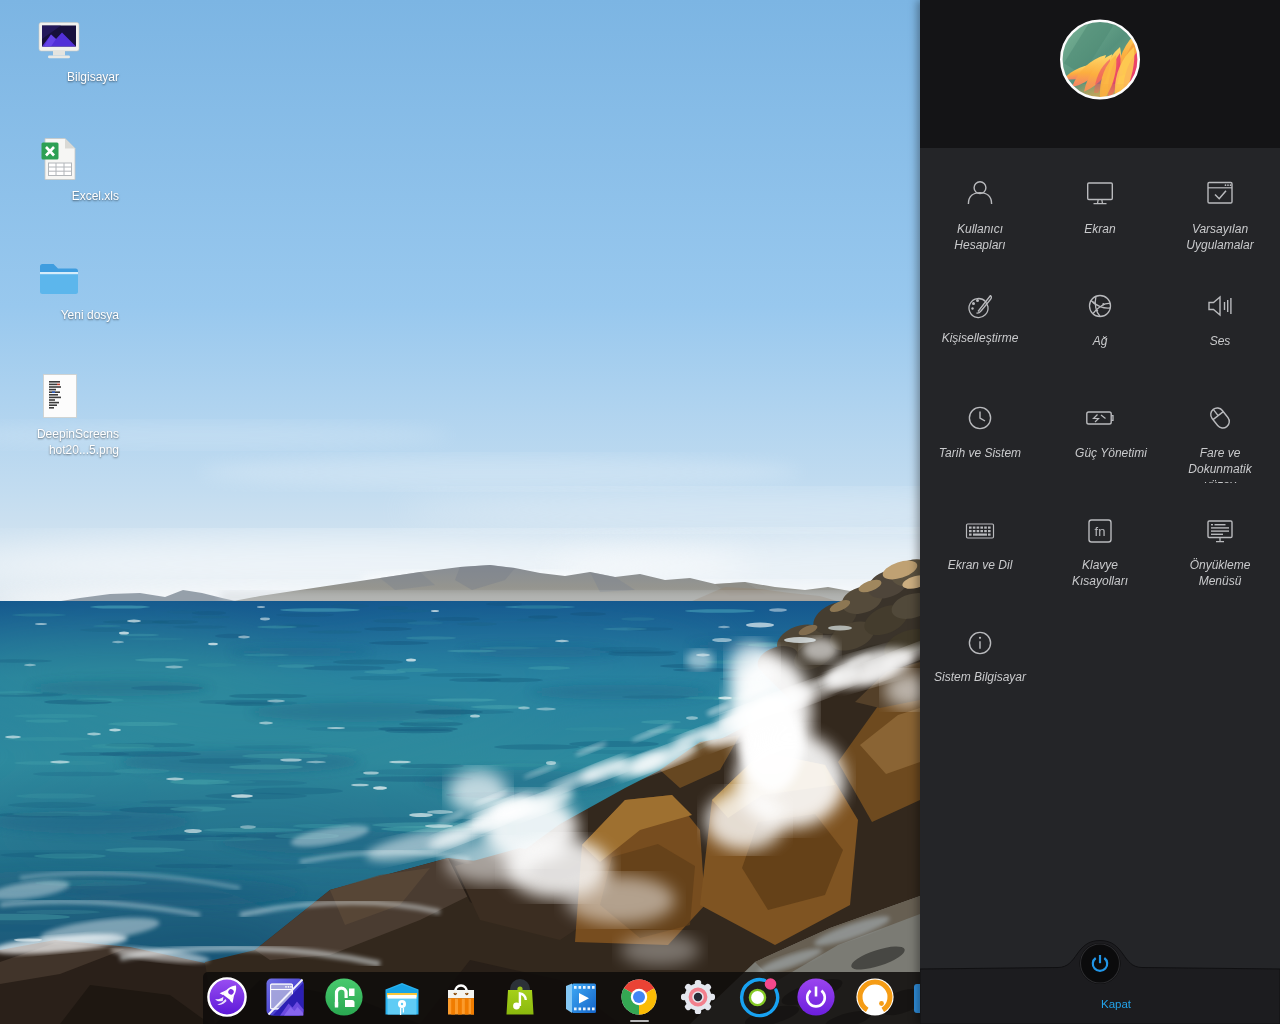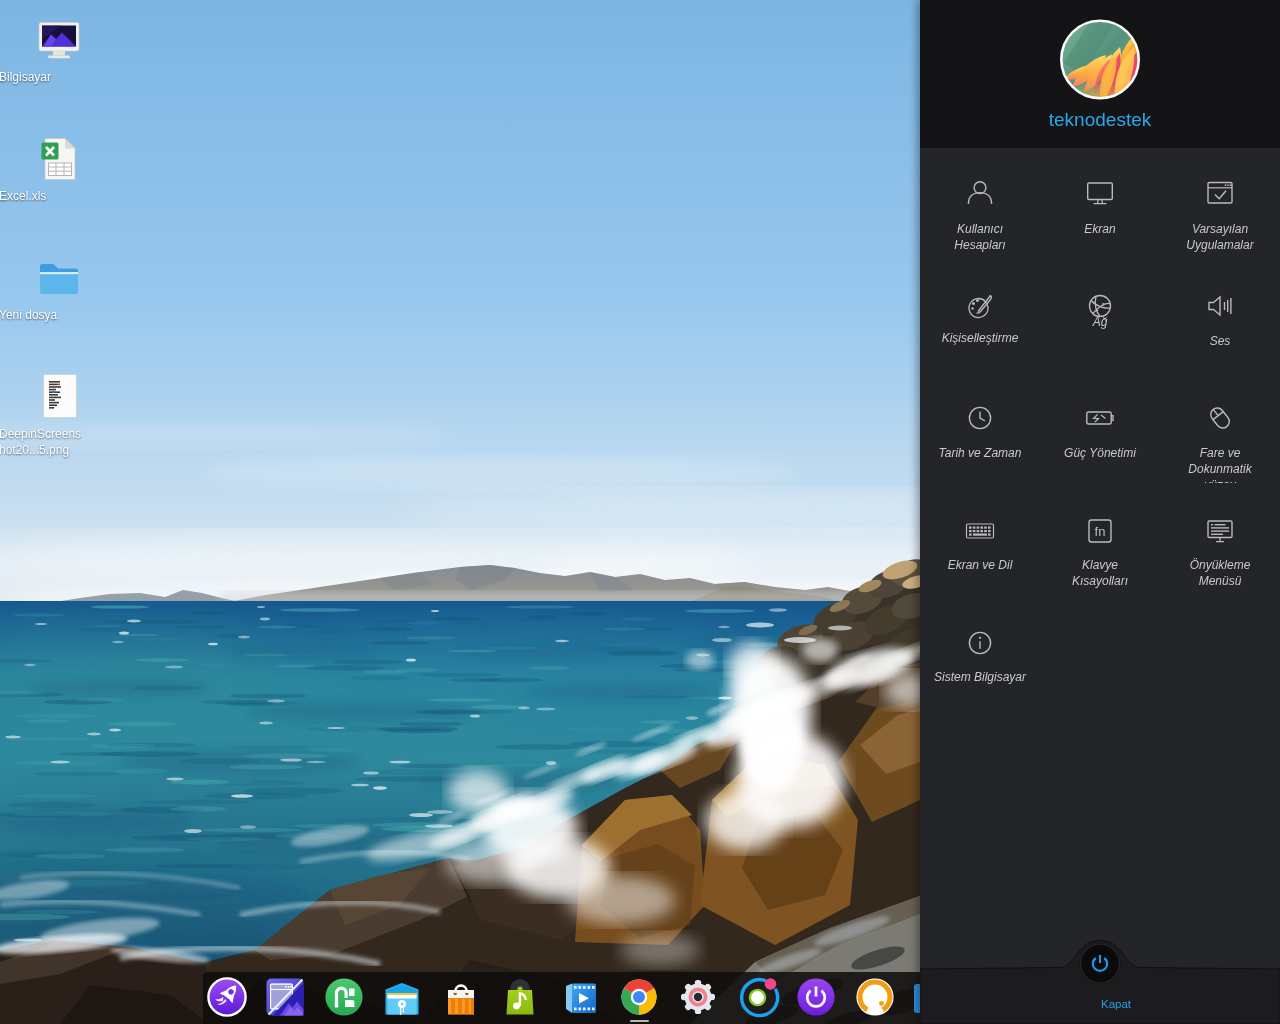--- a/index.html
+++ b/index.html
@@ -1,19 +1,19 @@
 <!DOCTYPE html>
 <html><head>
 <meta charset="utf-8">
 <style>
   html,body{margin:0;padding:0;width:1280px;height:1024px;overflow:hidden;background:#000;}
   body{font-family:"Liberation Sans",sans-serif;position:relative;}
   .abs{position:absolute;}
   #bg{position:absolute;left:0;top:0;}
-  .dlabel{position:absolute;width:120px;text-align:left;color:#fff;font-size:12px;line-height:16px;text-shadow:0 1px 2px rgba(0,0,0,.55);}
+  .dlabel{position:absolute;width:120px;text-align:right;color:#fff;font-size:12px;line-height:16px;text-shadow:0 1px 2px rgba(0,0,0,.55);}
   #dock{position:absolute;left:203px;top:972px;width:737px;height:52px;background:rgba(14,12,11,.85);border-radius:5px 0 0 0;}
   .dk{position:absolute;top:977px;width:40px;height:40px;}
   #panel{position:absolute;left:920px;top:0;width:360px;height:1024px;background:#242528;box-shadow:-3px 0 8px rgba(0,0,0,.35);}
   #phead{position:absolute;left:0;top:0;width:360px;height:148px;background:#141416;}
   .plabel{position:absolute;width:130px;text-align:center;color:#c9cacc;font-size:12px;line-height:16px;font-style:italic;}
   .picon{position:absolute;width:32px;height:32px;}
 </style>
 </head>
 <body>
 <svg id="bg" width="1280" height="1024" viewBox="0 0 1280 1024">
@@ -698,21 +698,20 @@
         <path d="M50,80 C49,64 53,48 62,36 C64,52 60,70 53,80 Z" opacity="0.8"></path>
         <path d="M66,84 C63,64 69,44 82,32 C84,52 78,72 69,84 Z" opacity="0.85"></path>
         <path d="M36,76 C37,62 42,50 52,42 C52,56 46,68 40,76 Z" opacity="0.5"></path>
       </g>
       <path d="M58,86 C54,66 60,44 76,30 C78,48 72,70 62,84 Z" fill="#ffcf54" opacity="0.85"></path>
       <path d="M42,82 C41,64 46,48 58,38 C60,54 54,72 46,82 Z" fill="#fcb943" opacity="0.9"></path>
       <ellipse cx="44" cy="84" rx="30" ry="14" fill="#f8a93c" opacity="0.7" filter="url(#b8)"></ellipse>
     </g>
     <circle cx="42" cy="42.5" r="38.7" fill="none" stroke="#fdfdfd" stroke-width="2.6"></circle>
   </svg>
-  <div class="abs" style="left:0;top:109px;width:360px;text-align:center;color:#2aa7e9;font-size:19px;">teknodestek</div>
 
   <svg class="picon" style="left:44px;top:177px" viewBox="0 0 32 32">
       <g fill="none" stroke="#b9babd" stroke-width="1.4">
         <circle cx="16" cy="10.7" r="5.9"></circle>
         <path d="M4.4,27 C4.4,19.2 9.4,15.6 16,15.6 C22.6,15.6 27.6,19.2 27.6,27"></path>
       </g>
     </svg>
   <svg class="picon" style="left:164px;top:177px" viewBox="0 0 32 32">
       <g fill="none" stroke="#b9babd" stroke-width="1.4">
         <rect x="3.7" y="6" width="24.6" height="16.5" rx="1.2"></rect>
@@ -831,24 +830,24 @@
         <circle cx="16" cy="16" r="10.6"></circle>
         <line x1="16" y1="14.2" x2="16" y2="21.8"></line>
       </g>
       <circle cx="16" cy="10.8" r="1.1" fill="#b9babd"></circle>
     </svg>
 
   <div class="plabel" style="left:-5px;top:221px">Kullanıcı<br>Hesapları</div>
   <div class="plabel" style="left:115px;top:221px">Ekran</div>
   <div class="plabel" style="left:235px;top:221px">Varsayılan<br>Uygulamalar</div>
   <div class="plabel" style="left:-5px;top:330px">Kişiselleştirme</div>
-  <div class="plabel" style="left:115px;top:314px">Ağ</div>
+  <div class="plabel" style="left:115px;top:333px">Ağ</div>
   <div class="plabel" style="left:235px;top:333px">Ses</div>
-  <div class="plabel" style="left:-5px;top:445px">Tarih ve Zaman</div>
-  <div class="plabel" style="left:115px;top:445px">Güç Yönetimi</div>
+  <div class="plabel" style="left:-5px;top:445px">Tarih ve Sistem</div>
+  <div class="plabel" style="left:126px;top:445px">Güç Yönetimi</div>
   <div class="plabel" style="left:235px;top:445px;height:38px;overflow:hidden;">Fare ve<br>Dokunmatik<br>yüzey</div>
   <div class="plabel" style="left:-5px;top:557px">Ekran ve Dil</div>
   <div class="plabel" style="left:115px;top:557px">Klavye<br>Kısayolları</div>
   <div class="plabel" style="left:235px;top:557px">Önyükleme<br>Menüsü</div>
   <div class="plabel" style="left:-5px;top:669px">Sistem Bilgisayar</div>
 
   <svg class="abs" style="left:0;top:920px" width="360" height="104" viewBox="0 0 360 104">
     <path d="M0,49 L138,47.5 C158,47.5 155,20.5 180,20.5 C205,20.5 202,47.5 222,47.5 L360,49 L360,104 L0,104 Z" fill="#1c1c1f" stroke="#101012" stroke-width="1"></path>
     <circle cx="180" cy="43.5" r="20.5" fill="#0b0b0c"></circle>
     <circle cx="180" cy="43.5" r="19.5" fill="none" stroke="#2c2c2f" stroke-width="1.1"></circle>

